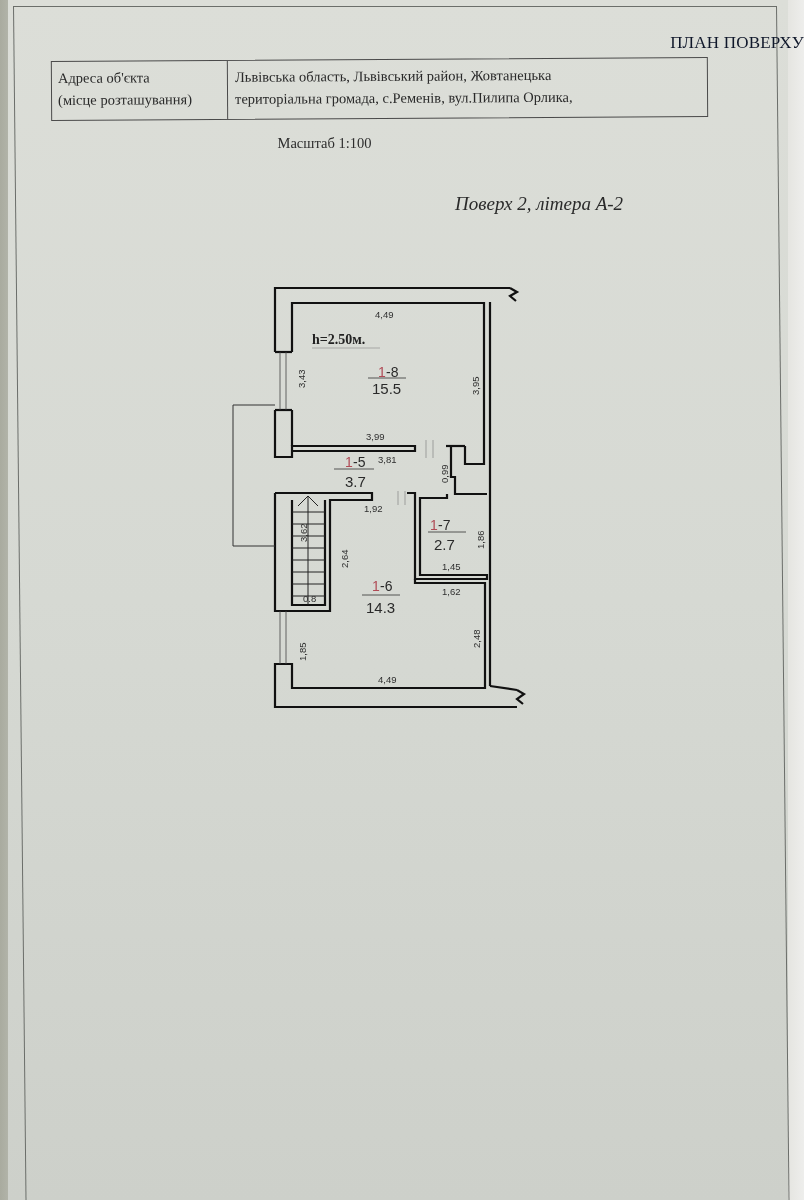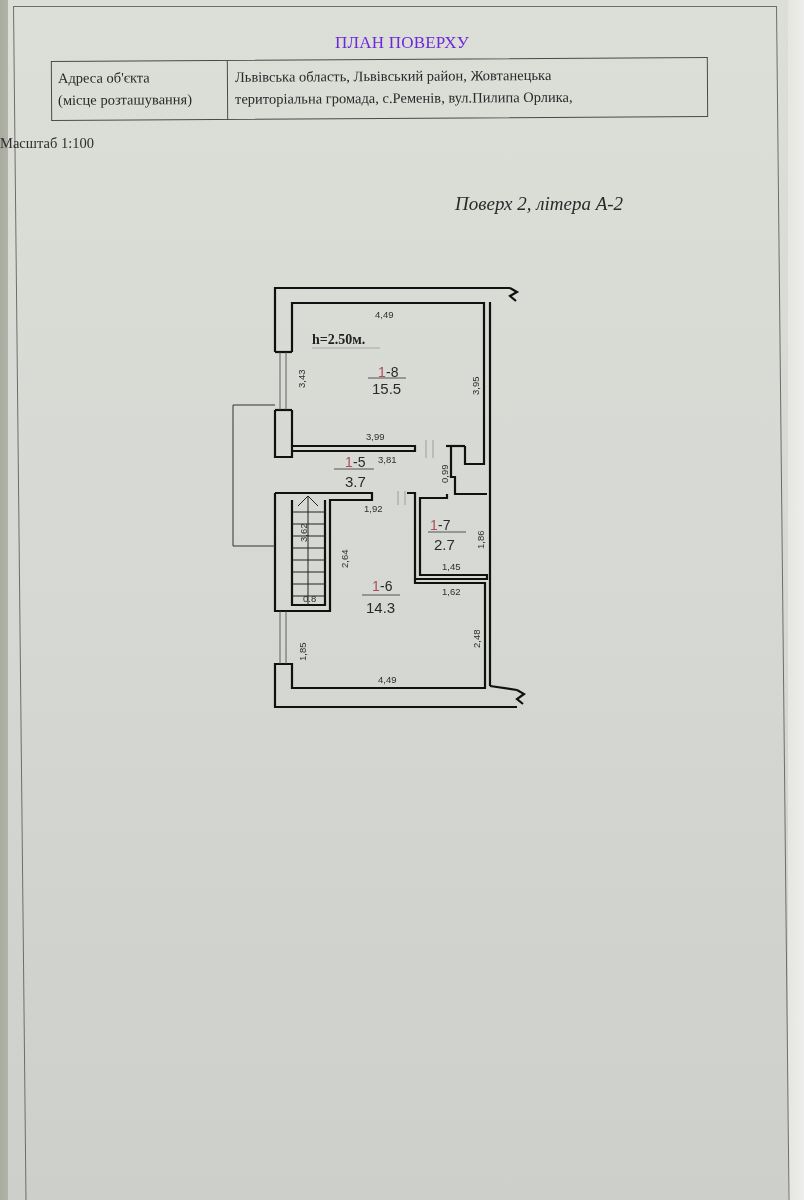--- a/index.html
+++ b/index.html
@@ -16,37 +16,37 @@
       position: absolute; left: 8px; top: 0; width: 780px; height: 1200px;
       background: linear-gradient(180deg, #dcded8 0%, #d6d9d3 50%, #cdd0ca 100%);
     }
     .frame {
       position: absolute; left: 13px; top: 6px; width: 762px; height: 1194px;
       border-left: 1.5px solid #6b6e6a; border-top: 1.5px solid #6b6e6a; border-right: 1.5px solid #6b6e6a;
       transform: skewX(0.6deg);
       transform-origin: top left;
     }
     .title {
-      position: absolute; left: 0; width: 804px; top: 33px; text-align: center;
-      font-size: 17px; color: #6d28d9; letter-spacing: 0.2px;
+      position: absolute; left: 0; width: 804px; top: 33px; text-align: right;
+      font-size: 17px; color: #0f172a; letter-spacing: 0.2px;
     }
     .addr-table {
       position: absolute; left: 51px; top: 59px; width: 657px; height: 60px;
       border: 1.3px solid #4a4a4a; display: flex; box-sizing: border-box;
       transform: rotate(-0.35deg);
     }
     .addr-label {
       width: 176px; border-right: 1.3px solid #4a4a4a; padding: 5px 0 0 6px;
       font-size: 14.5px; color: #2a2a2a; line-height: 22px; box-sizing: border-box;
     }
     .addr-value {
       flex: 1; padding: 5px 0 0 7px; font-size: 14.5px; color: #2a2a2a; line-height: 22px;
     }
     .scale {
-      position: absolute; left: 0; width: 649px; top: 135px; text-align: left;
+      position: absolute; left: 0; width: 649px; top: 135px; text-align: center;
       font-size: 14.5px; color: #2d2d2d;
     }
     .floor {
       position: absolute; left: 455px; top: 193px; font-size: 19px; color: #2a2a2a; font-style: italic;
     }
     svg.plan { position: absolute; left: 0; top: 0; }
     .dim { font-family: "Liberation Sans", sans-serif; font-size: 9.5px; fill: #2f2f2f; }
     .hlabel { font-family: "Liberation Serif", serif; font-size: 14px; font-weight: bold; fill: #222; }
     .rnum { font-family: "Liberation Sans", sans-serif; font-size: 14px; fill: #2a2a2a; }
     .rnum-red { fill: #b04a55; }

